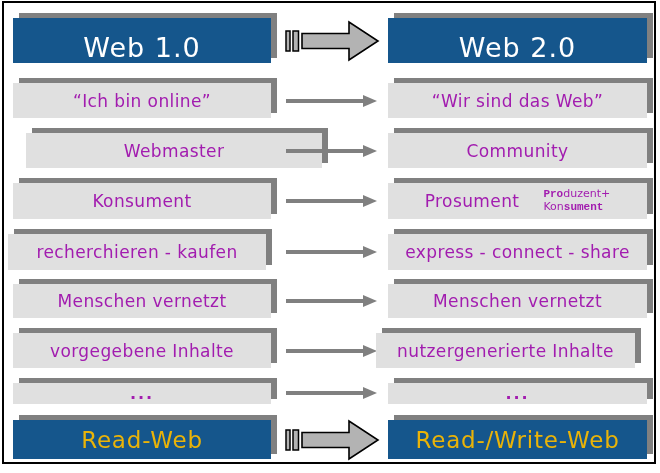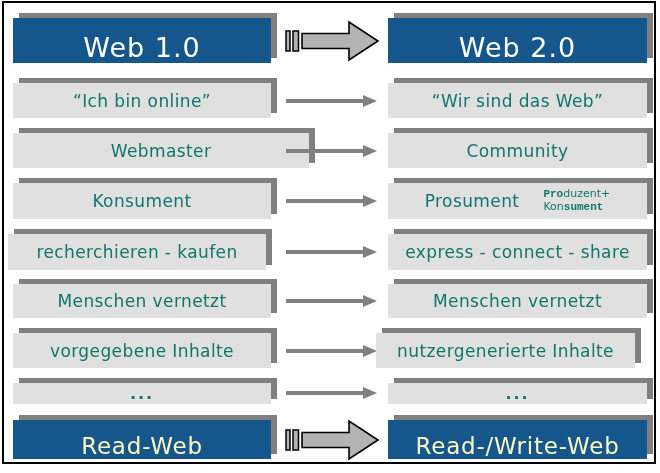--- a/index.html
+++ b/index.html
@@ -12,29 +12,29 @@
     border:2px solid #000;
   }
   .cell{position:absolute;}
   
   .cell::before{
     content:"";position:absolute;left:6px;top:-5px;right:-6px;bottom:5px;
     background:#808080;
   }
   .face{
     position:absolute;left:0;top:0;right:0;bottom:0;
-    background:#e0e0e0;color:#0f766e;
+    background:#e0e0e0;color:#a21caf;
     display:flex;align-items:center;justify-content:center;
     font-size:17px;letter-spacing:0.4px;white-space:nowrap;
   }
   .hdr .face{
     background:#15568c;color:#fff;font-size:27px;letter-spacing:1px;align-items:flex-end;
   }
   .ftr .face{
-    background:#15568c;color:#fef9c3;font-size:23px;letter-spacing:0.8px;align-items:flex-end;
+    background:#15568c;color:#eab308;font-size:23px;letter-spacing:0.8px;
   }
   .dots .face{font-size:16px;font-weight:bold;letter-spacing:2px;}
   .arrow{position:absolute;}
   .annot{
     display:inline-block;text-align:left;font-size:11px;line-height:1.15;
     margin-left:24px;letter-spacing:0;
   }
   .annot b{font-weight:bold;font-family:Liberation Mono, monospace;}
 </style>
 </head>
@@ -67,21 +67,21 @@
   <svg class="arrow" style="left:284px;top:92px" width="96" height="18" viewBox="0 0 96 18">
     <line x1="2" y1="9" x2="79" y2="9" stroke="#808080" stroke-width="4"></line>
       <polygon points="79,3 93,9 79,15" fill="#808080"></polygon>
   </svg>
   <div class="cell" style="left:388px;top:83px;width:259px;height:35px">
     <div class="face">
         <span>“Wir sind das Web”</span>
       </div>
   </div>
 
-  <div class="cell" style="left:13px;top:133px;width:296px;height:35px">
+  <div class="cell" style="left:26px;top:133px;width:296px;height:35px">
     <div class="face">
         <span>Webmaster</span>
       </div>
   </div>
   <svg class="arrow" style="left:284px;top:142px" width="96" height="18" viewBox="0 0 96 18">
     <line x1="2" y1="9" x2="79" y2="9" stroke="#808080" stroke-width="4"></line>
       <polygon points="79,3 93,9 79,15" fill="#808080"></polygon>
   </svg>
   <div class="cell" style="left:388px;top:133px;width:259px;height:35px">
     <div class="face">

